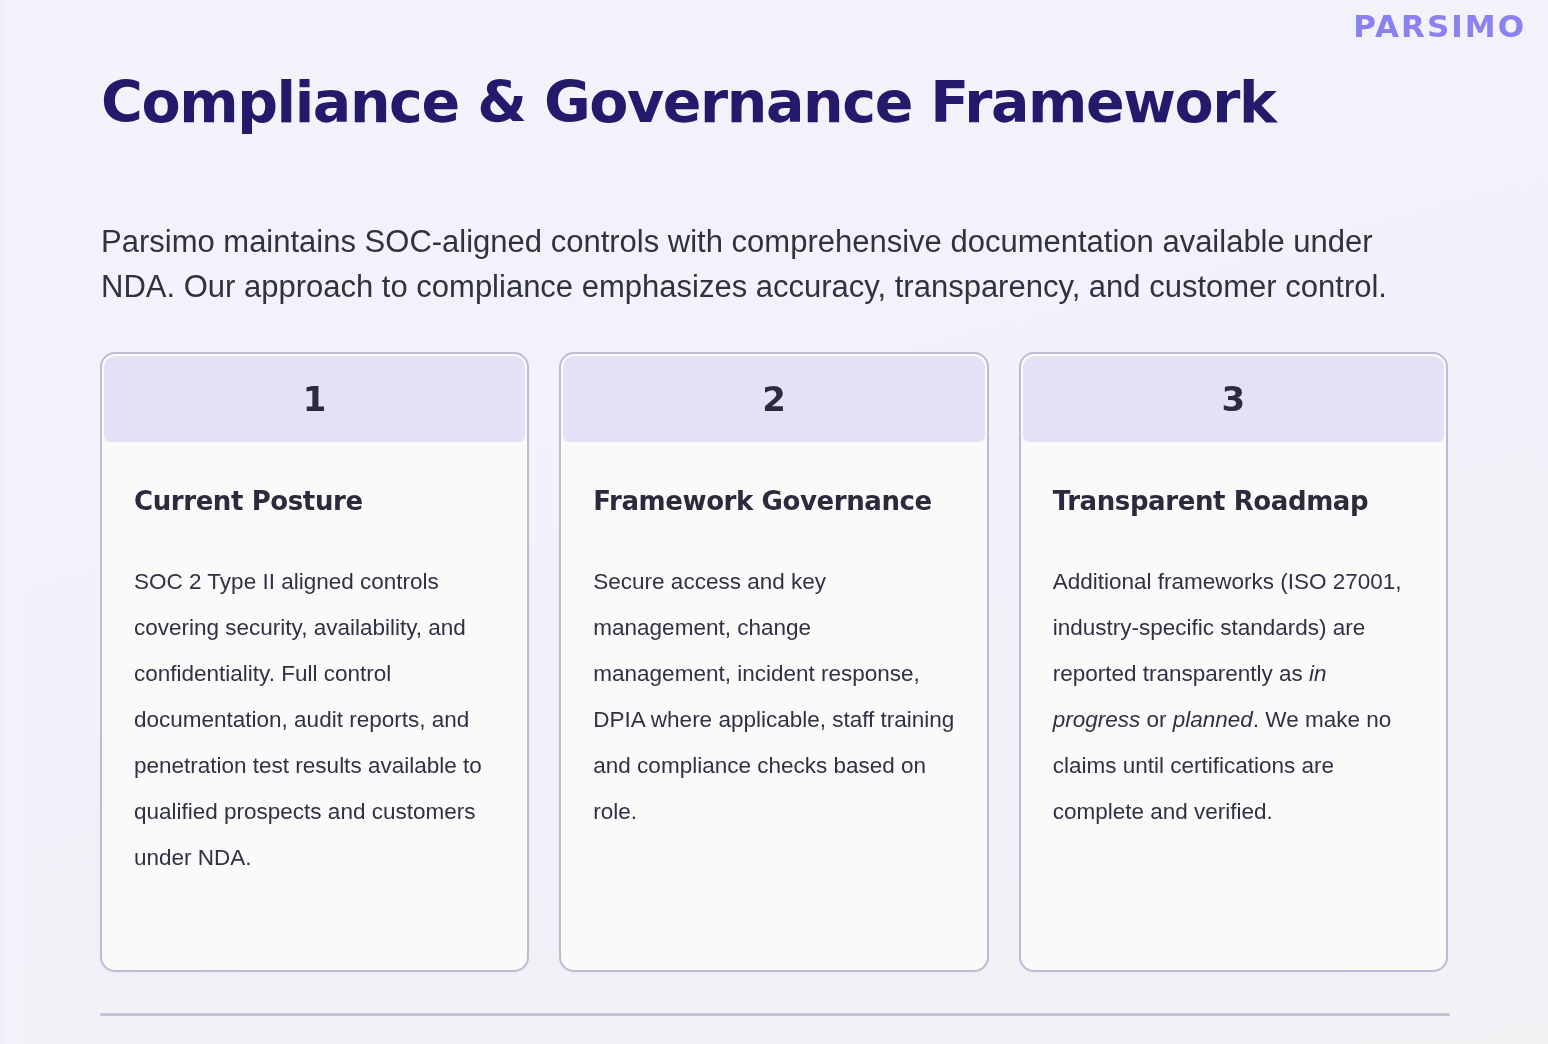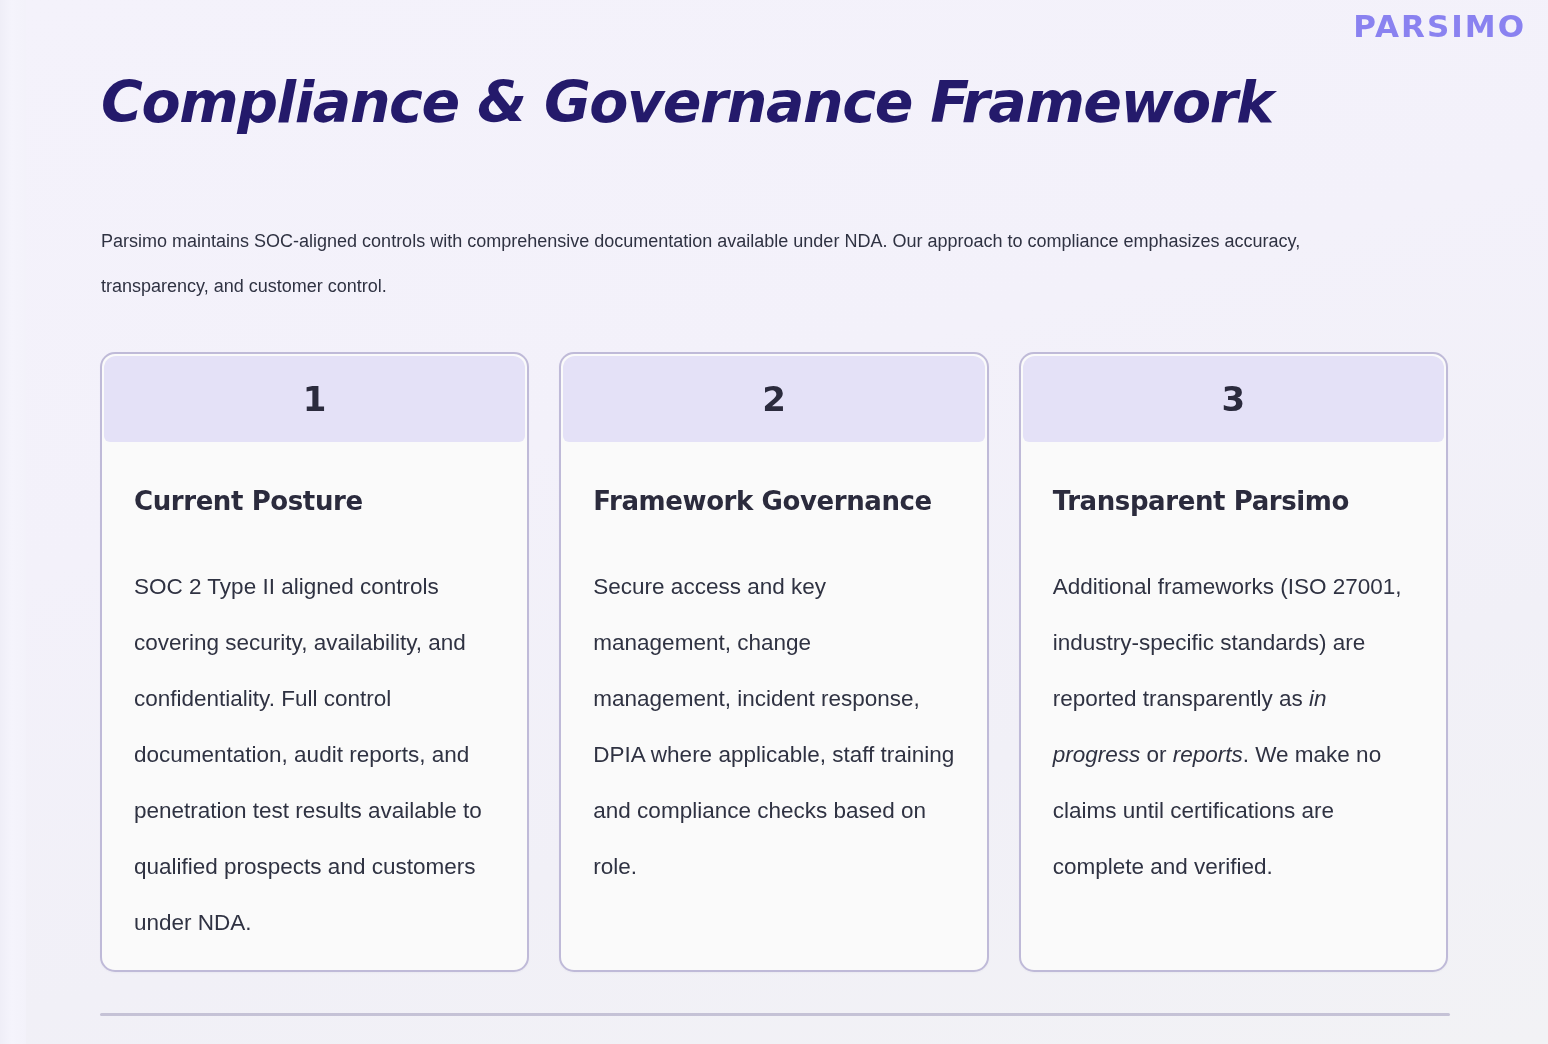--- a/index.html
+++ b/index.html
@@ -51,30 +51,29 @@
     position: absolute;
     left: 101px;
     top: 72px;
     font-family: "DejaVu Sans", sans-serif;
     font-size: 57px;
     font-weight: bold;
     letter-spacing: -1.4px;
     color: #241a6b;
     line-height: 1.08;
     white-space: nowrap;
-    font-style: italic;
   }
 
   
   .intro {
     position: absolute;
     left: 101px;
     top: 219px;
     width: 1300px;
-    font-size: 18px;
+    font-size: 31px;
     line-height: 45px;
     color: #2f3242;
   }
 
   
   .cards {
     position: absolute;
     left: 100px;
     top: 352px;
     width: 1348px;
@@ -126,21 +125,21 @@
     font-size: 26px;
     font-weight: bold;
     letter-spacing: -0.4px;
     color: #2b2b3d;
     line-height: 1.2;
     margin-bottom: 42px;
   }
 
   .card-text {
     font-size: 22.5px;
-    line-height: 56px;
+    line-height: 46px;
     color: #2f3242;
   }
 
   .card-text em { font-style: italic; }
 
   
   .footer-rule {
     position: absolute;
     left: 100px;
     top: 1013px;
@@ -183,22 +182,22 @@
         <div class="card-title">Framework Governance</div>
         <div class="card-text">Secure access and key management, change management, incident response, DPIA where applicable, staff training and compliance checks based on role.</div>
       </div>
     </div>
 
     <div class="card">
       <div class="card-header">
         <span class="card-number">3</span>
       </div>
       <div class="card-body">
-        <div class="card-title">Transparent Parsimo</div>
-        <div class="card-text">Additional frameworks (ISO 27001, industry-specific standards) are reported transparently as <em>in progress</em> or <em>reports</em>. We make no claims until certifications are complete and verified.</div>
+        <div class="card-title">Transparent Roadmap</div>
+        <div class="card-text">Additional frameworks (ISO 27001, industry-specific standards) are reported transparently as <em>in progress</em> or <em>planned</em>. We make no claims until certifications are complete and verified.</div>
       </div>
     </div>
 
   </div>
 
   <div class="footer-rule"></div>
 
 </div>
 
 </body></html>

